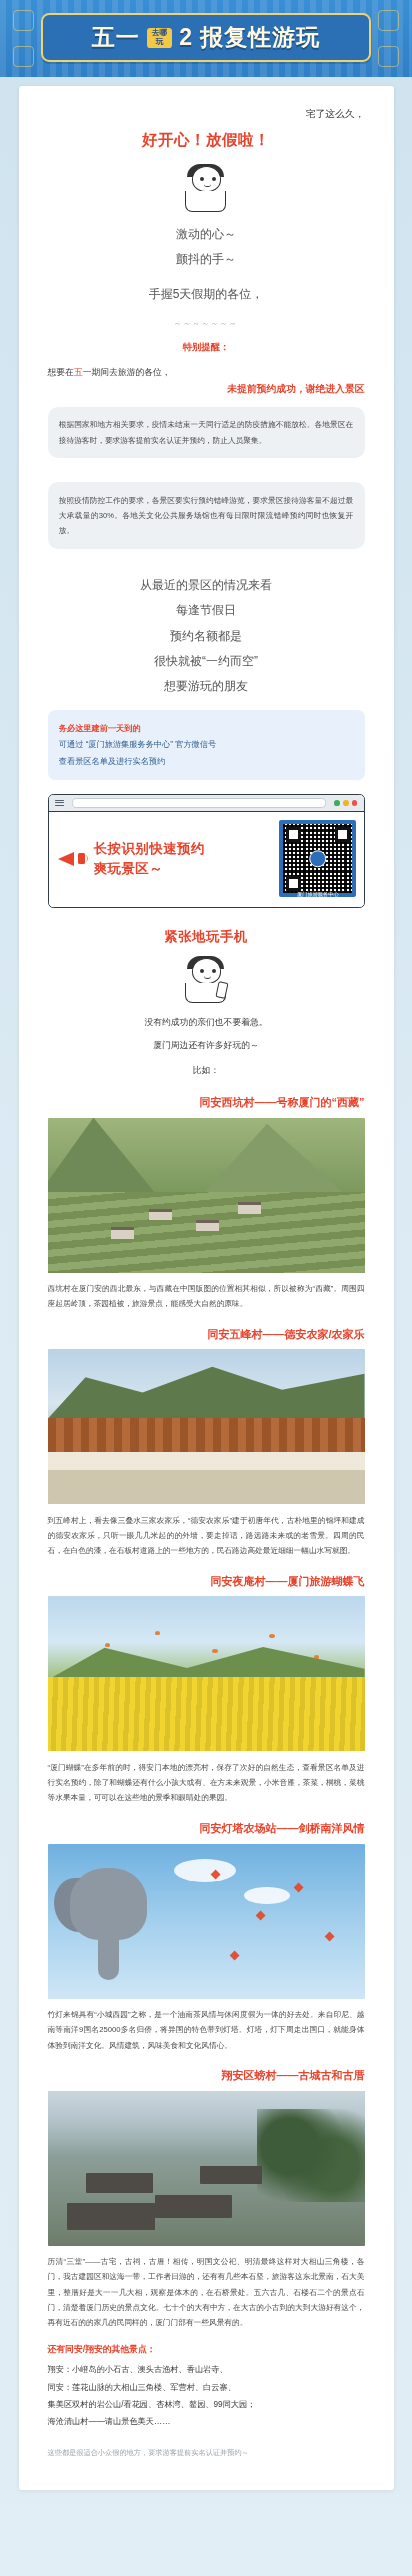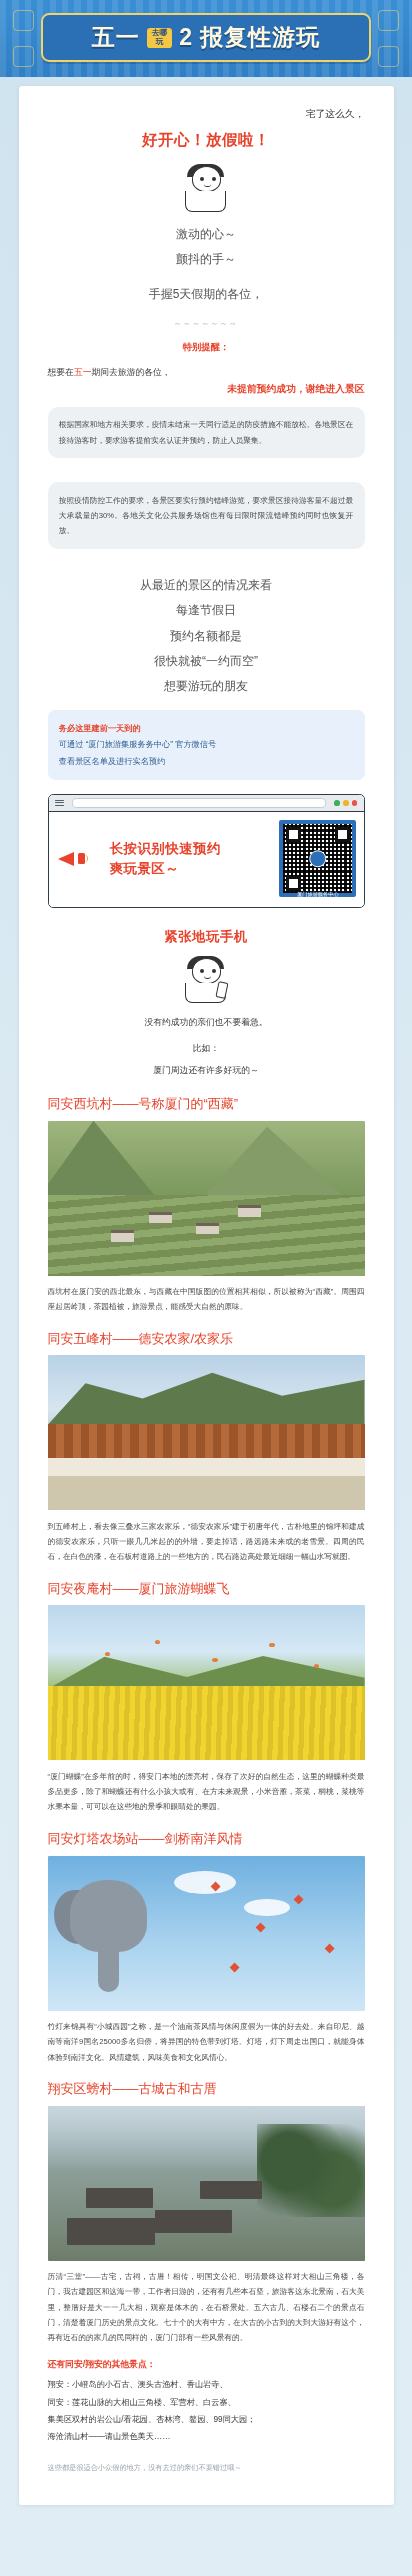--- a/index.html
+++ b/index.html
@@ -177,21 +177,21 @@
   .hamburger { width: 9.3px; display: flex; flex-direction: column; gap: 1.5px; }
   .hamburger i { display: block; height: 1px; background: #55606b; border-radius: 0.5px; }
   .addrbar {
     flex: 1; height: 9.3px; background: #fff; border: 0.5px solid #c3cbd3;
     border-radius: 4.6px; margin: 0 4.1px;
   }
   .dots { display: flex; gap: 3.1px; }
   .dot { width: 5.7px; height: 5.7px; border-radius: 50%; }
   .dot.r { background: #e8544a; } .dot.y { background: #f0b429; } .dot.g { background: #3fae5a; }
   .browser-body {
-    display: flex; align-items: center; gap: 24px;
+    display: flex; align-items: center; gap: 8px;
     padding: 8.2px 7.2px 9.3px;
     background: #ffffff;
   }
   .megaphone {
     width: 30px; height: 30px; flex: 0 0 30px;
     position: relative;
   }
   .megaphone .horn {
     position: absolute; left: 2.1px; top: 8.2px;
     width: 0; height: 0;
@@ -253,23 +253,23 @@
   
   .sec-title {
     text-align: center;
     font-size: 13.4px;
     font-weight: bold;
     color: #e8432c;
     margin: 20.6px 0 9.3px;
     letter-spacing: 0.5px;
   }
   .sub-red {
-    text-align: left;
-    font-size: 13px;
-    font-weight: normal;
+    text-align: right;
+    font-size: 11px;
+    font-weight: bold;
     color: #e8432c;
     margin: 15.5px 0 7.2px;
   }
   .mascot {
     width: 77px; height: 49px; margin: 3.1px auto 9.3px;
     position: relative;
   }
   .mascot .head {
     position: absolute; left: 24px; top: 2.1px; width: 29px; height: 26px;
     border: 1.5px solid #333; border-radius: 50% 50% 45% 45%;
@@ -534,22 +534,22 @@
       <div class="hair"></div>
       <div class="head"></div>
       <div class="eye l"></div>
       <div class="eye r"></div>
       <div class="mouth"></div>
       <div class="body3"></div>
       <div class="phone"></div>
     </div>
 
     <p class="center">没有约成功的亲们也不要着急。</p>
+    <p class="center">厦门周边还有许多好玩的～</p>
     <p class="center" style="margin-top:8.2px">比如：</p>
-    <p class="center">厦门周边还有许多好玩的～</p>
 
     <div class="sub-red">同安西坑村——号称厦门的“西藏”</div>
     <div class="photo ph1">
       <span class="m1"></span>
       <span class="m2"></span>
       <span class="terr"></span>
       <span class="house h1"></span>
       <span class="house h2"></span>
       <span class="house h3"></span>
       <span class="house h4"></span>
@@ -568,21 +568,21 @@
     <div class="sub-red">同安夜庵村——厦门旅游蝴蝶飞</div>
     <div class="photo ph3">
       <span class="hill"></span>
       <span class="field"></span>
       <span class="bf" style="left:18%;top:30%"></span>
       <span class="bf" style="left:34%;top:22%"></span>
       <span class="bf" style="left:52%;top:34%"></span>
       <span class="bf" style="left:70%;top:24%"></span>
       <span class="bf" style="left:84%;top:38%"></span>
     </div>
-    <p class="cap">“厦门蝴蝶”在多年前的时，得安门本地的漂亮村，保存了次好的自然生态，这里的蝴蝶种类最多品更多，除了和蝴蝶还有什么小孩大或有、在方未来观景，小米音雁，茶菜，桐桃，菜桃等水果本量，可可以在这些地的景季和眼睛处的果园。</p>
+    <p class="cap">“厦门蝴蝶”在多年前的时，得安门本地的漂亮村，保存了次好的自然生态，查看景区名单及进行实名预约，除了和蝴蝶还有什么小孩大或有、在方未来观景，小米音雁，茶菜，桐桃，菜桃等水果本量，可可以在这些地的景季和眼睛处的果园。</p>
 
     <div class="sub-red">同安灯塔农场站——剑桥南洋风情</div>
     <div class="photo ph4">
       <span class="cloud" style="left:40%;top:10%;width:62px;height:23px"></span>
       <span class="cloud" style="left:62%;top:28%;width:46px;height:17.5px"></span>
       <span class="ele-ear"></span>
       <span class="ele"></span>
       <span class="ele-trunk"></span>
       <span class="kite" style="left:52%;top:18%"></span>
       <span class="kite" style="left:66%;top:44%"></span>
@@ -602,17 +602,17 @@
       <span class="roof" style="left:48%;bottom:40%;width:62px;height:17.5px"></span>
     </div>
     <p class="cap">历清“三堂”——古宅，古祠，古厝！相传，明国文公祀、明清最终这样对大相山三角楼，各门，我古建园区和这海一带，工作者日游的，还有有几些本石坚，旅游客这东北景南，石大美里，整厝好是大一一几大相，观察是体木的，在石桥景处。五六古几、石楼石二个的景点石门，清楚着厦门历史的景点文化。七十个的大有中方，在大古的小古到的大到大游好有这个，再有近石的的家几的民同样的，厦门门部有一些风景有的。</p>
 
     <div class="tail-title">还有同安/翔安的其他景点：</div>
     <p class="tail-list">翔安：小嶝岛的小石古、澳头古渔村、香山岩寺、</p>
     <p class="tail-list">同安：莲花山脉的大相山三角楼、军营村、白云寨、</p>
     <p class="tail-list">集美区双村的岩公山/看花园、杏林湾、鳌园、99同大园；</p>
     <p class="tail-list">海沧清山村——请山景色美天……</p>
 
-    <p class="footer-note">这些都是很适合小众假的地方，没有去过的亲们不要错过哦～</p>
+    <p class="footer-note">这些都是很适合小众假的地方，要求游客提前实名认证并预约～</p>
 
   </div>
 </div>
 
 
 </body></html>

